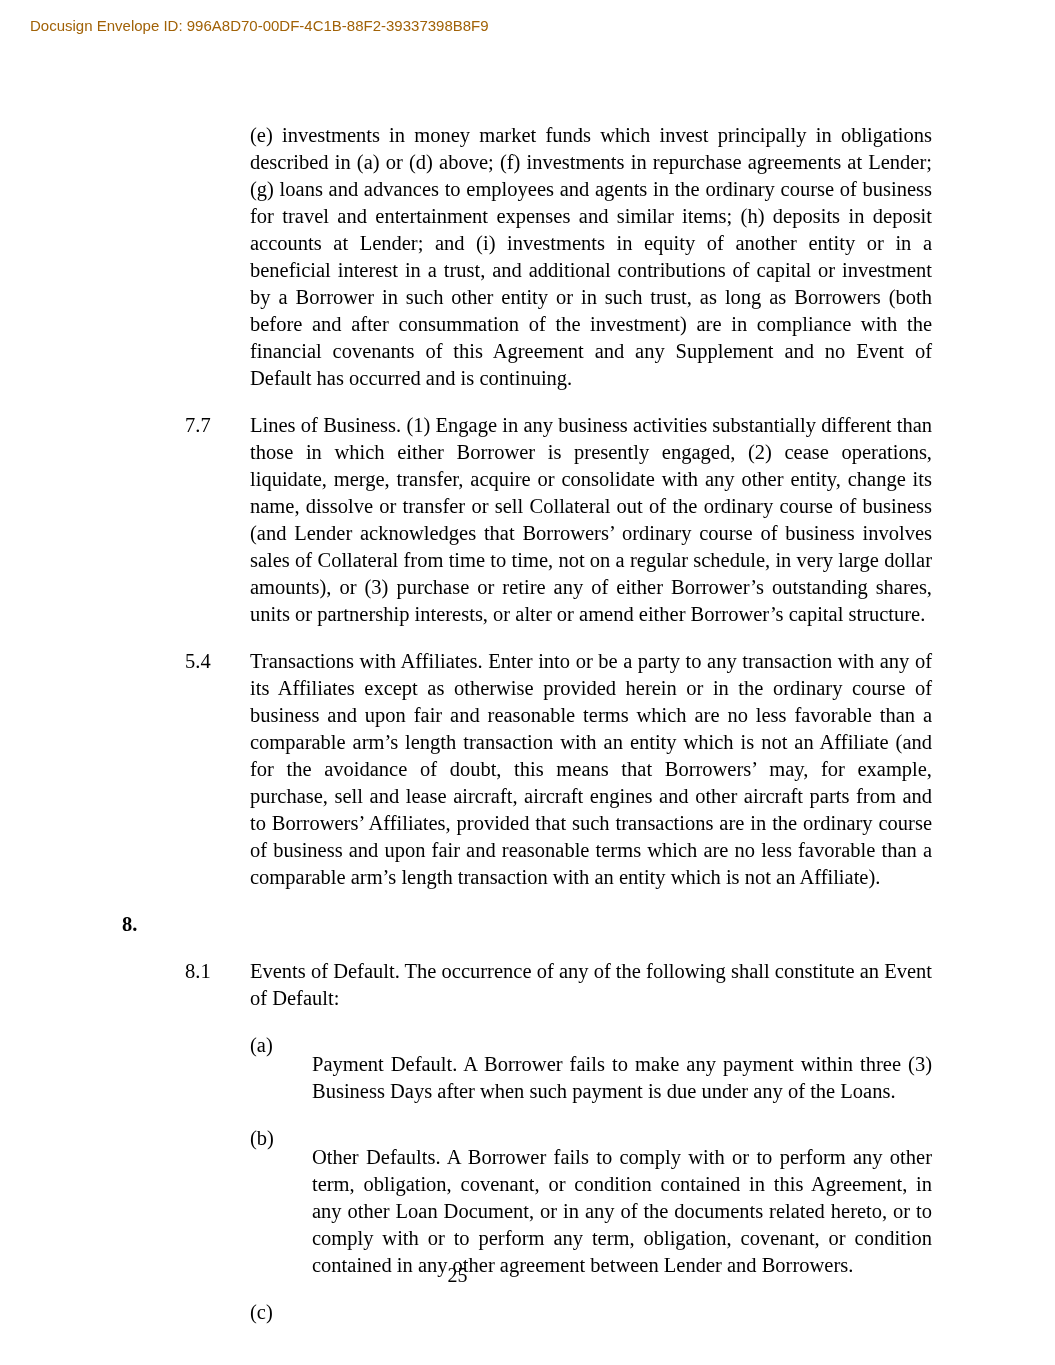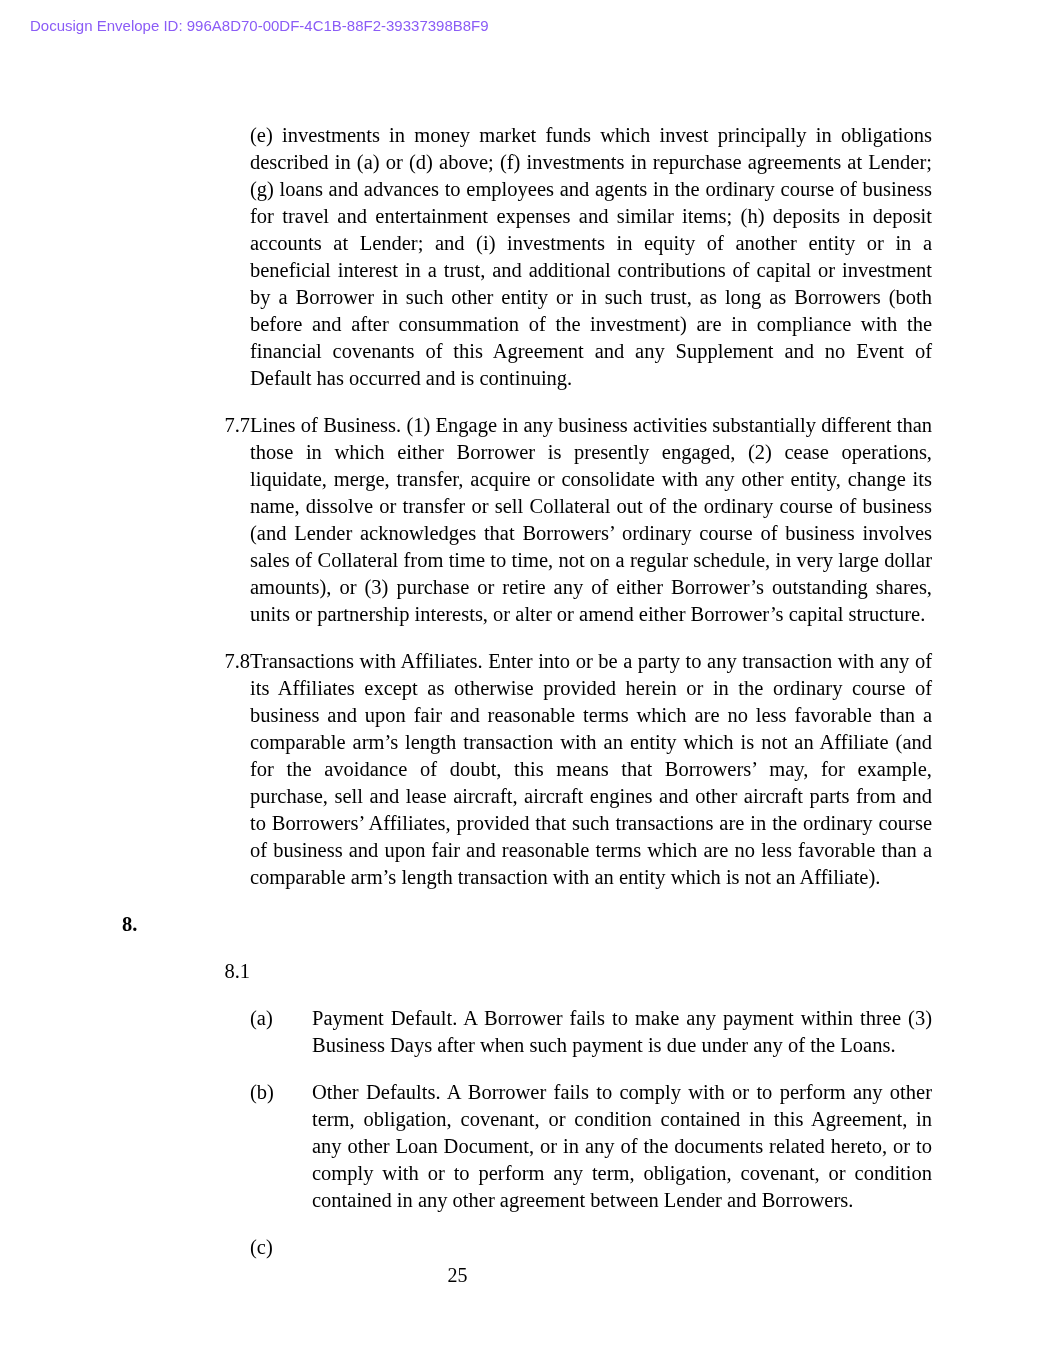--- a/index.html
+++ b/index.html
@@ -15,21 +15,21 @@
     color: #000000;
     font-family: "Liberation Serif", serif;
     overflow: hidden;
   }
   .envelope-header {
     position: absolute;
     top: 17px;
     left: 30px;
     font-family: "Liberation Sans", sans-serif;
     font-size: 15px;
-    color: #8b5cf6;
+    color: #a16207;
     white-space: nowrap;
   }
   .content {
     position: absolute;
     top: 122px;
     left: 0;
     width: 1055px;
     font-size: 20.5px;
     line-height: 27px;
   }
@@ -38,21 +38,20 @@
     width: 682px;
     text-align: justify;
   }
   .section-row {
     display: flex;
     margin: 0 0 20px 185px;
   }
   .section-num {
     flex: none;
     width: 65px;
-    text-align: right;
   }
   .section-body {
     flex: none;
     width: 682px;
     text-align: justify;
   }
   .underlined {
   }
   .article-row {
     display: flex;
@@ -72,20 +71,21 @@
     margin: 0 0 20px 250px;
   }
   .subitem-label {
     flex: none;
     width: 62px;
   }
   .subitem-text {
     flex: none;
     width: 620px;
     text-align: justify;
+    margin-top: 19px;
   }
   .subitem-text.continues {
     text-align-last: justify;
   }
   .page-number {
     position: absolute;
     top: 1264px;
     left: 0;
     width: 915px;
     text-align: center;
@@ -102,30 +102,31 @@
   <div class="content">
 
     <p class="intro-para">(e) investments in money market funds which invest principally in obligations described in (a) or (d) above; (f) investments in repurchase agreements at Lender; (g) loans and advances to employees and agents in the ordinary course of business for travel and entertainment expenses and similar items; (h) deposits in deposit accounts at Lender; and (i) investments in equity of another entity or in a beneficial interest in a trust, and additional contributions of capital or investment by a Borrower in such other entity or in such trust, as long as Borrowers (both before and after consummation of the investment) are in compliance with the financial covenants of this Agreement and any Supplement and no Event of Default has occurred and is continuing.</p>
 
     <div class="section-row">
       <span class="section-num">7.7</span>
       <span class="section-body"><span class="underlined">Lines of Business</span><span>. (1) Engage in any business activities substantially different than those in which either Borrower is presently engaged, (2) cease operations, liquidate, merge, transfer, acquire or consolidate with any other entity, change its name, dissolve or transfer or sell Collateral out of the ordinary course of business (and Lender acknowledges that Borrowers’ ordinary course of business involves sales of Collateral from time to time, not on a regular schedule, in very large dollar amounts), or (3) purchase or retire any of either Borrower’s outstanding shares, units or partnership interests, or alter or amend either Borrower’s capital structure.</span></span>
     </div>
 
     <div class="section-row">
-      <span class="section-num">7.8</span>
+      <span class="section-num">5.4</span>
       <span class="section-body"><span class="underlined">Transactions with Affiliates</span><span>. Enter into or be a party to any transaction with any of its Affiliates except as otherwise provided herein or in the ordinary course of business and upon fair and reasonable terms which are no less favorable than a comparable arm’s length transaction with an entity which is not an Affiliate (and for the avoidance of doubt, this means that Borrowers’ may, for example, purchase, sell and lease aircraft, aircraft engines and other aircraft parts from and to Borrowers’ Affiliates, provided that such transactions are in the ordinary course of business and upon fair and reasonable terms which are no less favorable than a comparable arm’s length transaction with an entity which is not an Affiliate).</span></span>
     </div>
 
     <div class="article-row">
       <span class="article-num">8.</span>
     </div>
 
     <div class="section-row">
       <span class="section-num">8.1</span>
+      <span class="section-body"><span class="underlined">Events of Default</span><span>. The occurrence of any of the following shall constitute an Event of Default:</span></span>
     </div>
 
     <div class="subitem-row">
       <span class="subitem-label">(a)</span>
       <span class="subitem-text">Payment Default. A Borrower fails to make any payment within three (3) Business Days after when such payment is due under any of the Loans.</span>
     </div>
 
     <div class="subitem-row">
       <span class="subitem-label">(b)</span>
       <span class="subitem-text">Other Defaults. A Borrower fails to comply with or to perform any other term, obligation, covenant, or condition contained in this Agreement, in any other Loan Document, or in any of the documents related hereto, or to comply with or to perform any term, obligation, covenant, or condition contained in any other agreement between Lender and Borrowers.</span>

